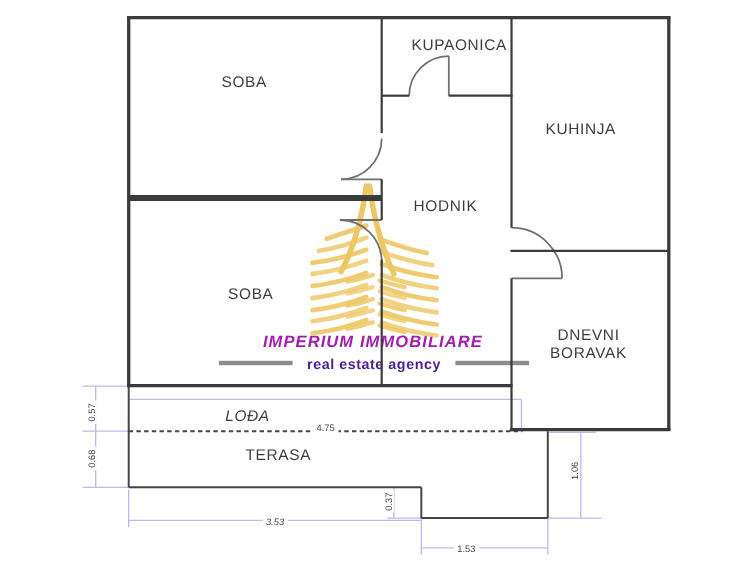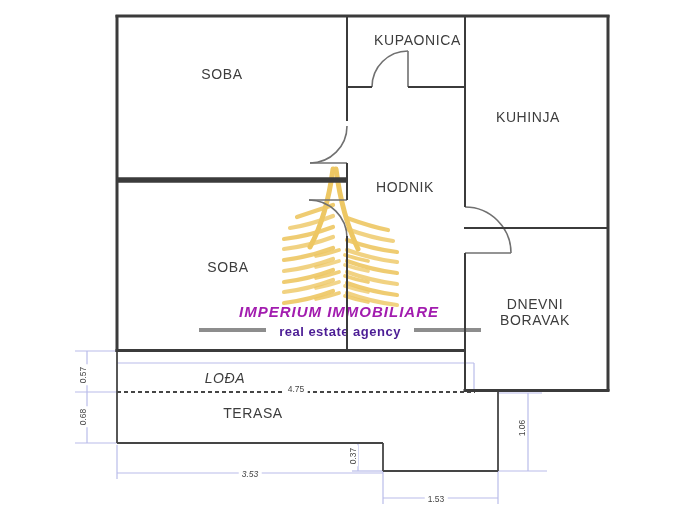--- a/index.html
+++ b/index.html
@@ -169,20 +169,20 @@
     <div class="room-label" style="left:410px;top:40px;padding-left:15px;">KUPAONICA</div>
     <div class="room-label" style="left:528px;top:117px;">KUHINJA</div>
     <div class="room-label" style="left:405px;top:187px;">HODNIK</div>
     <div class="room-label" style="left:228px;top:267px;">SOBA</div>
     <div class="room-label two-line" style="left:535px;top:298px;margin-top:15px;">DNEVNI BORAVAK</div>
     <div class="room-label" style="left:225px;top:378px;font-style:italic;">LOĐA</div>
     <div class="room-label" style="left:228px;top:413px;margin-left:25px;">TERASA</div>
 
     <div class="dim-label" style="left:296px;top:363px;margin-top:26px;">4.75</div>
     <div class="dim-label" style="left:250px;top:474px;font-style:italic;">3.53</div>
-    <div class="dim-label" style="left:436px;top:499px;">1.53</div>
+    <div class="dim-label" style="left:424px;top:499px;">1.53</div>
     <div class="dim-label rot" style="left:83px;top:375px;">0.57</div>
     <div class="dim-label rot" style="left:83px;top:417px;">0.68</div>
     <div class="dim-label rot" style="left:353px;top:456px;">0.37</div>
     <div class="dim-label rot" style="left:522px;top:428px;">1.06</div>
   </div>
 
 </div>
 
 </body></html>

